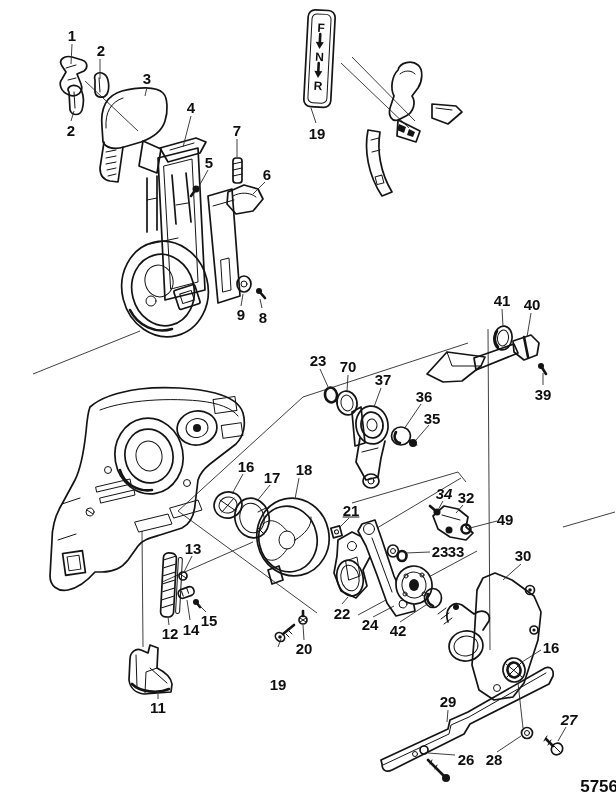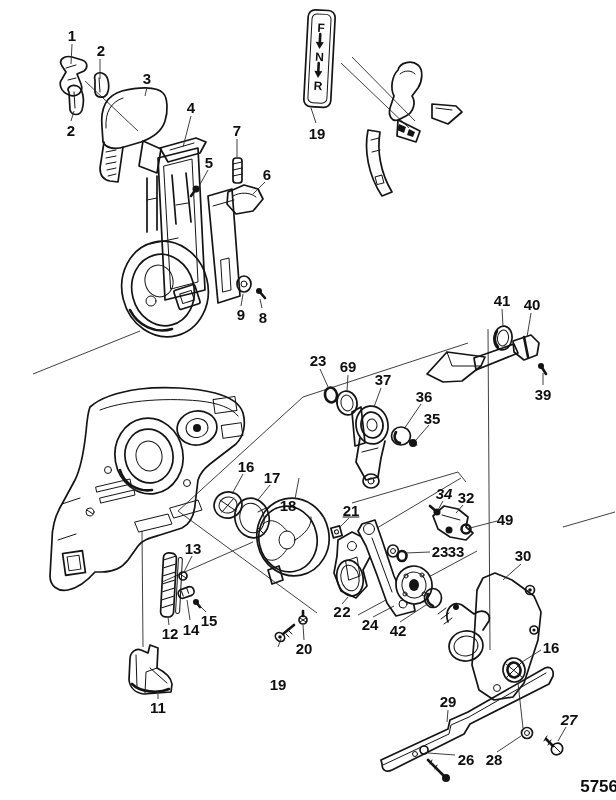--- a/index.html
+++ b/index.html
@@ -407,39 +407,39 @@
       <span class="callout" style="left: 209px; top: 162px;">5</span>
       <span class="callout" style="left: 237px; top: 130px;">7</span>
       <span class="callout" style="left: 267px; top: 174px;">6</span>
       <span class="callout" style="left: 317px; top: 133px;">19</span>
       <span class="callout" style="left: 241px; top: 314px;">9</span>
       <span class="callout" style="left: 263px; top: 317px;">8</span>
       <span class="callout" style="left: 502px; top: 300px;">41</span>
       <span class="callout" style="left: 532px; top: 304px;">40</span>
       <span class="callout" style="left: 543px; top: 394px;">39</span>
       <span class="callout" style="left: 318px; top: 360px;">23</span>
-      <span class="callout" style="left: 348px; top: 366px;">69</span>
+      <span class="callout" style="left: 348px; top: 366px;">70</span>
       <span class="callout" style="left: 383px; top: 379px;">37</span>
       <span class="callout" style="left: 424px; top: 396px;">36</span>
       <span class="callout" style="left: 432px; top: 418px;">35</span>
       <span class="callout" style="left: 246px; top: 466px;">16</span>
       <span class="callout" style="left: 272px; top: 477px;">17</span>
-      <span class="callout" style="left: 288px; top: 469px; margin-top: 36px;">18</span>
+      <span class="callout" style="left: 304px; top: 469px;">18</span>
       <span class="callout" style="left: 351px; top: 510px; text-decoration: underline;">21</span>
       <span class="callout" style="left: 444px; top: 493px; font-style: italic;">34</span>
       <span class="callout" style="left: 466px; top: 497px;">32</span>
       <span class="callout" style="left: 505px; top: 519px;">49</span>
       <span class="callout" style="left: 440px; top: 551px;">23</span>
       <span class="callout" style="left: 456px; top: 551px;">33</span>
       <span class="callout" style="left: 523px; top: 555px;">30</span>
       <span class="callout" style="left: 193px; top: 548px;">13</span>
       <span class="callout" style="left: 170px; top: 633px;">12</span>
       <span class="callout" style="left: 191px; top: 629px;">14</span>
       <span class="callout" style="left: 209px; top: 620px;">15</span>
-      <span class="callout" style="left: 342px; top: 613px; font-family: Liberation Mono, monospace;">22</span>
+      <span class="callout" style="left: 342px; top: 613px;">22</span>
       <span class="callout" style="left: 370px; top: 624px;">24</span>
       <span class="callout" style="left: 398px; top: 630px;">42</span>
       <span class="callout" style="left: 278px; top: 684px;">19</span>
       <span class="callout" style="left: 304px; top: 648px; text-align: right;">20</span>
       <span class="callout" style="left: 158px; top: 707px;">11</span>
       <span class="callout" style="left: 448px; top: 701px;">29</span>
       <span class="callout" style="left: 551px; top: 647px;">16</span>
       <span class="callout" style="left: 466px; top: 759px;">26</span>
       <span class="callout" style="left: 494px; top: 759px;">28</span>
       <span class="callout" style="left: 569px; top: 719px; font-style: italic;">27</span>

